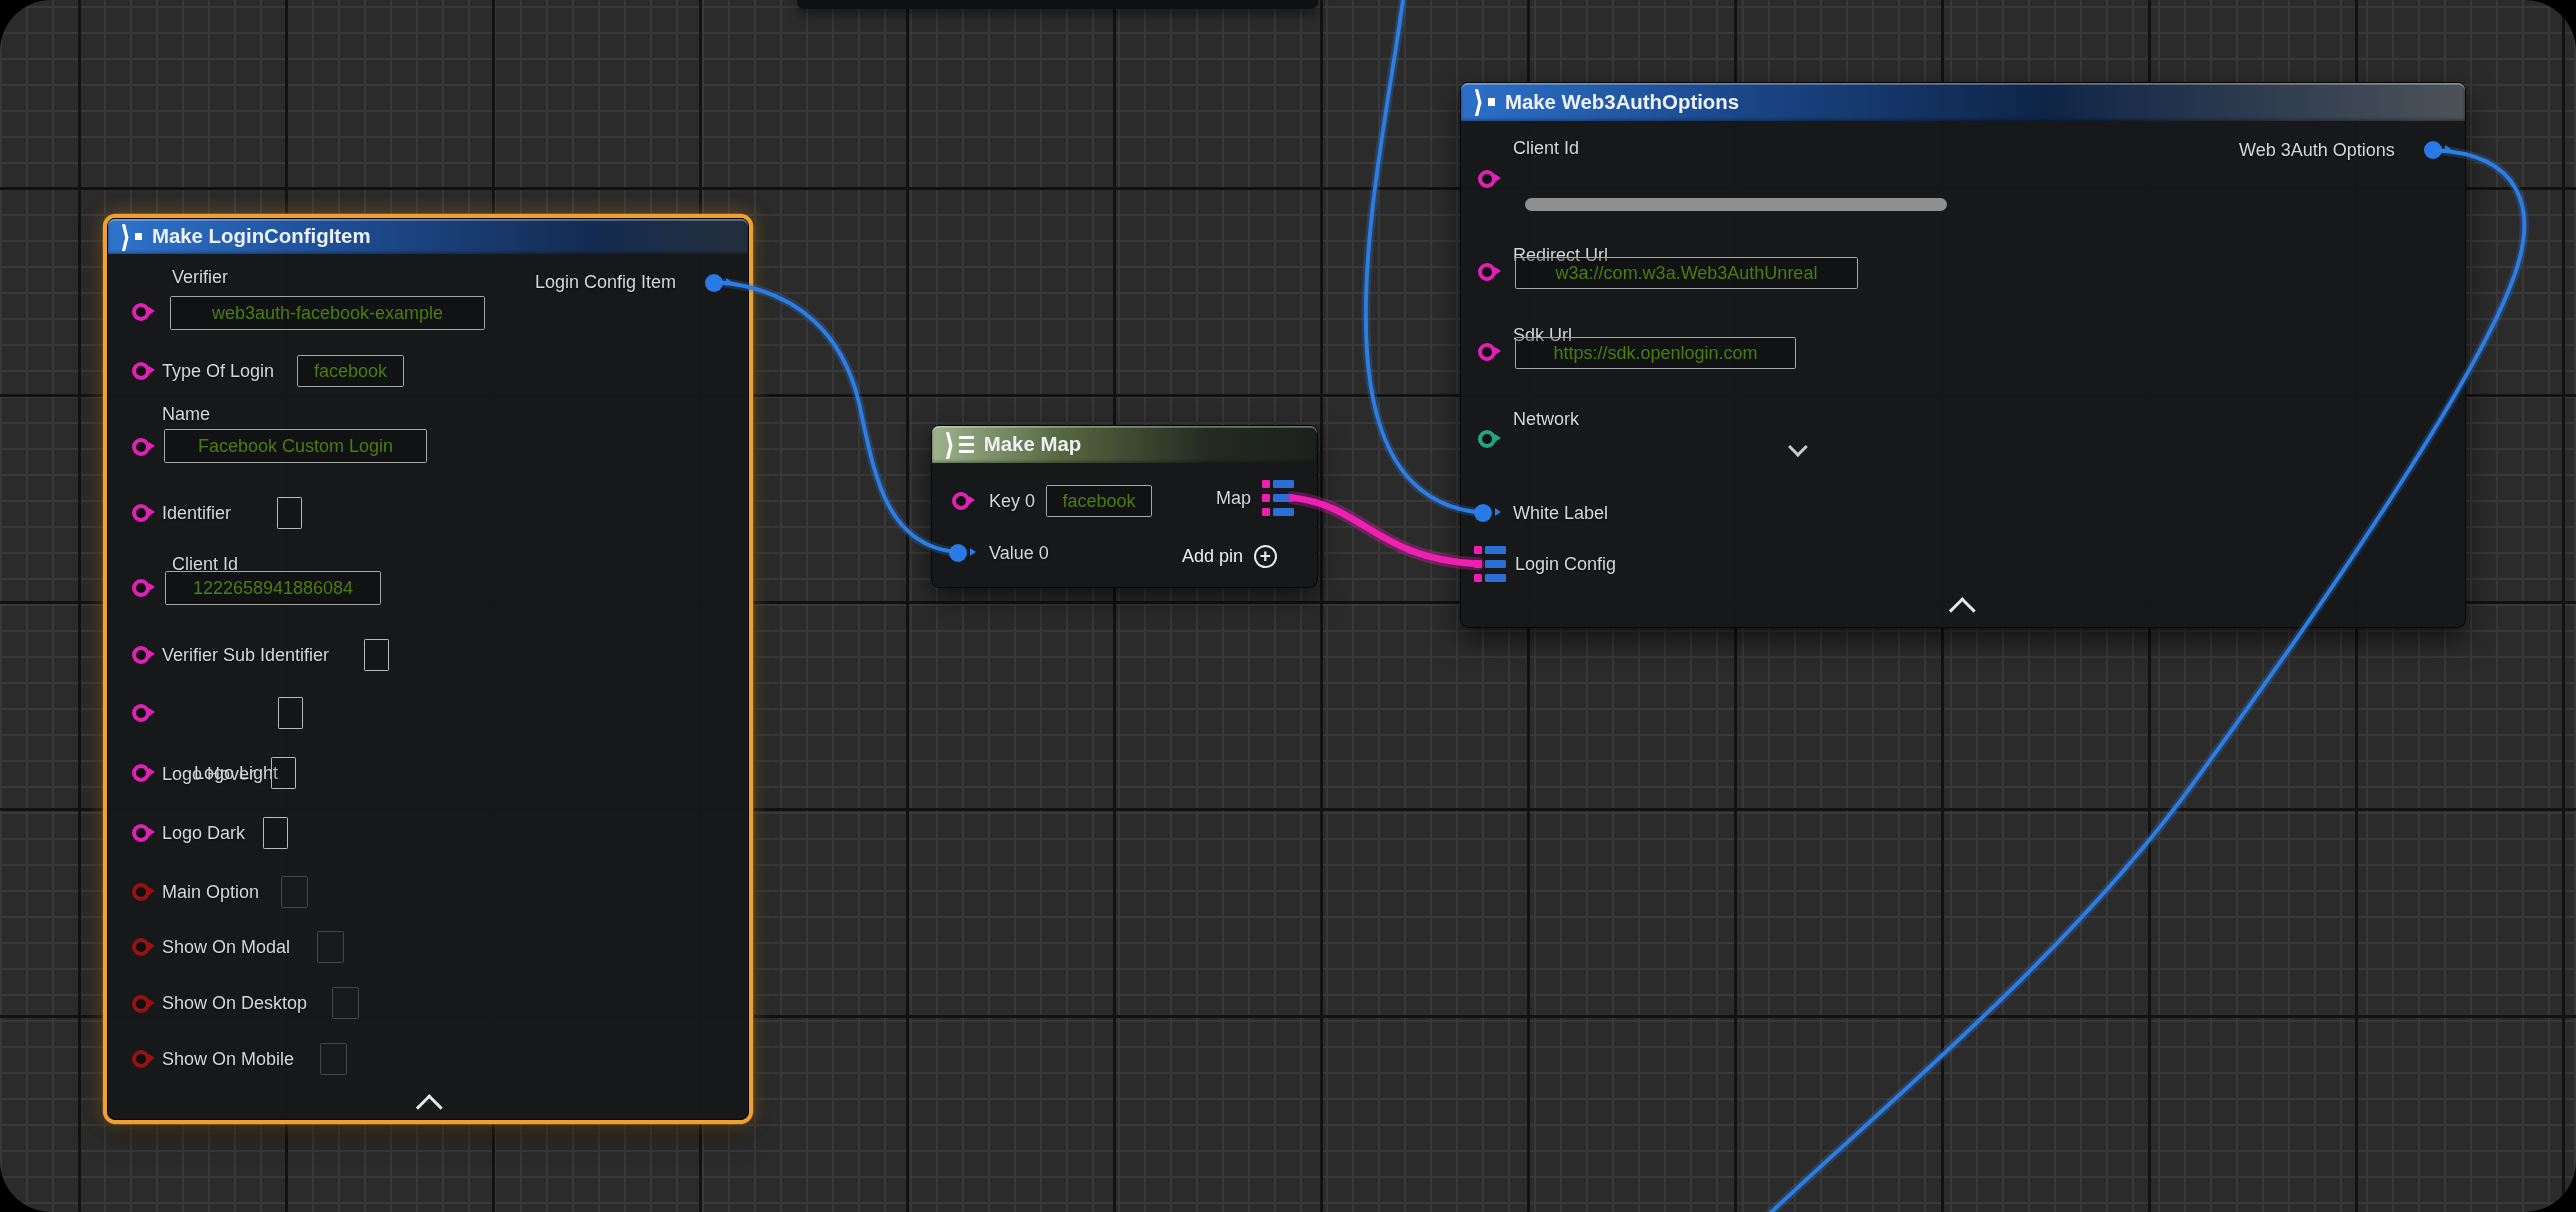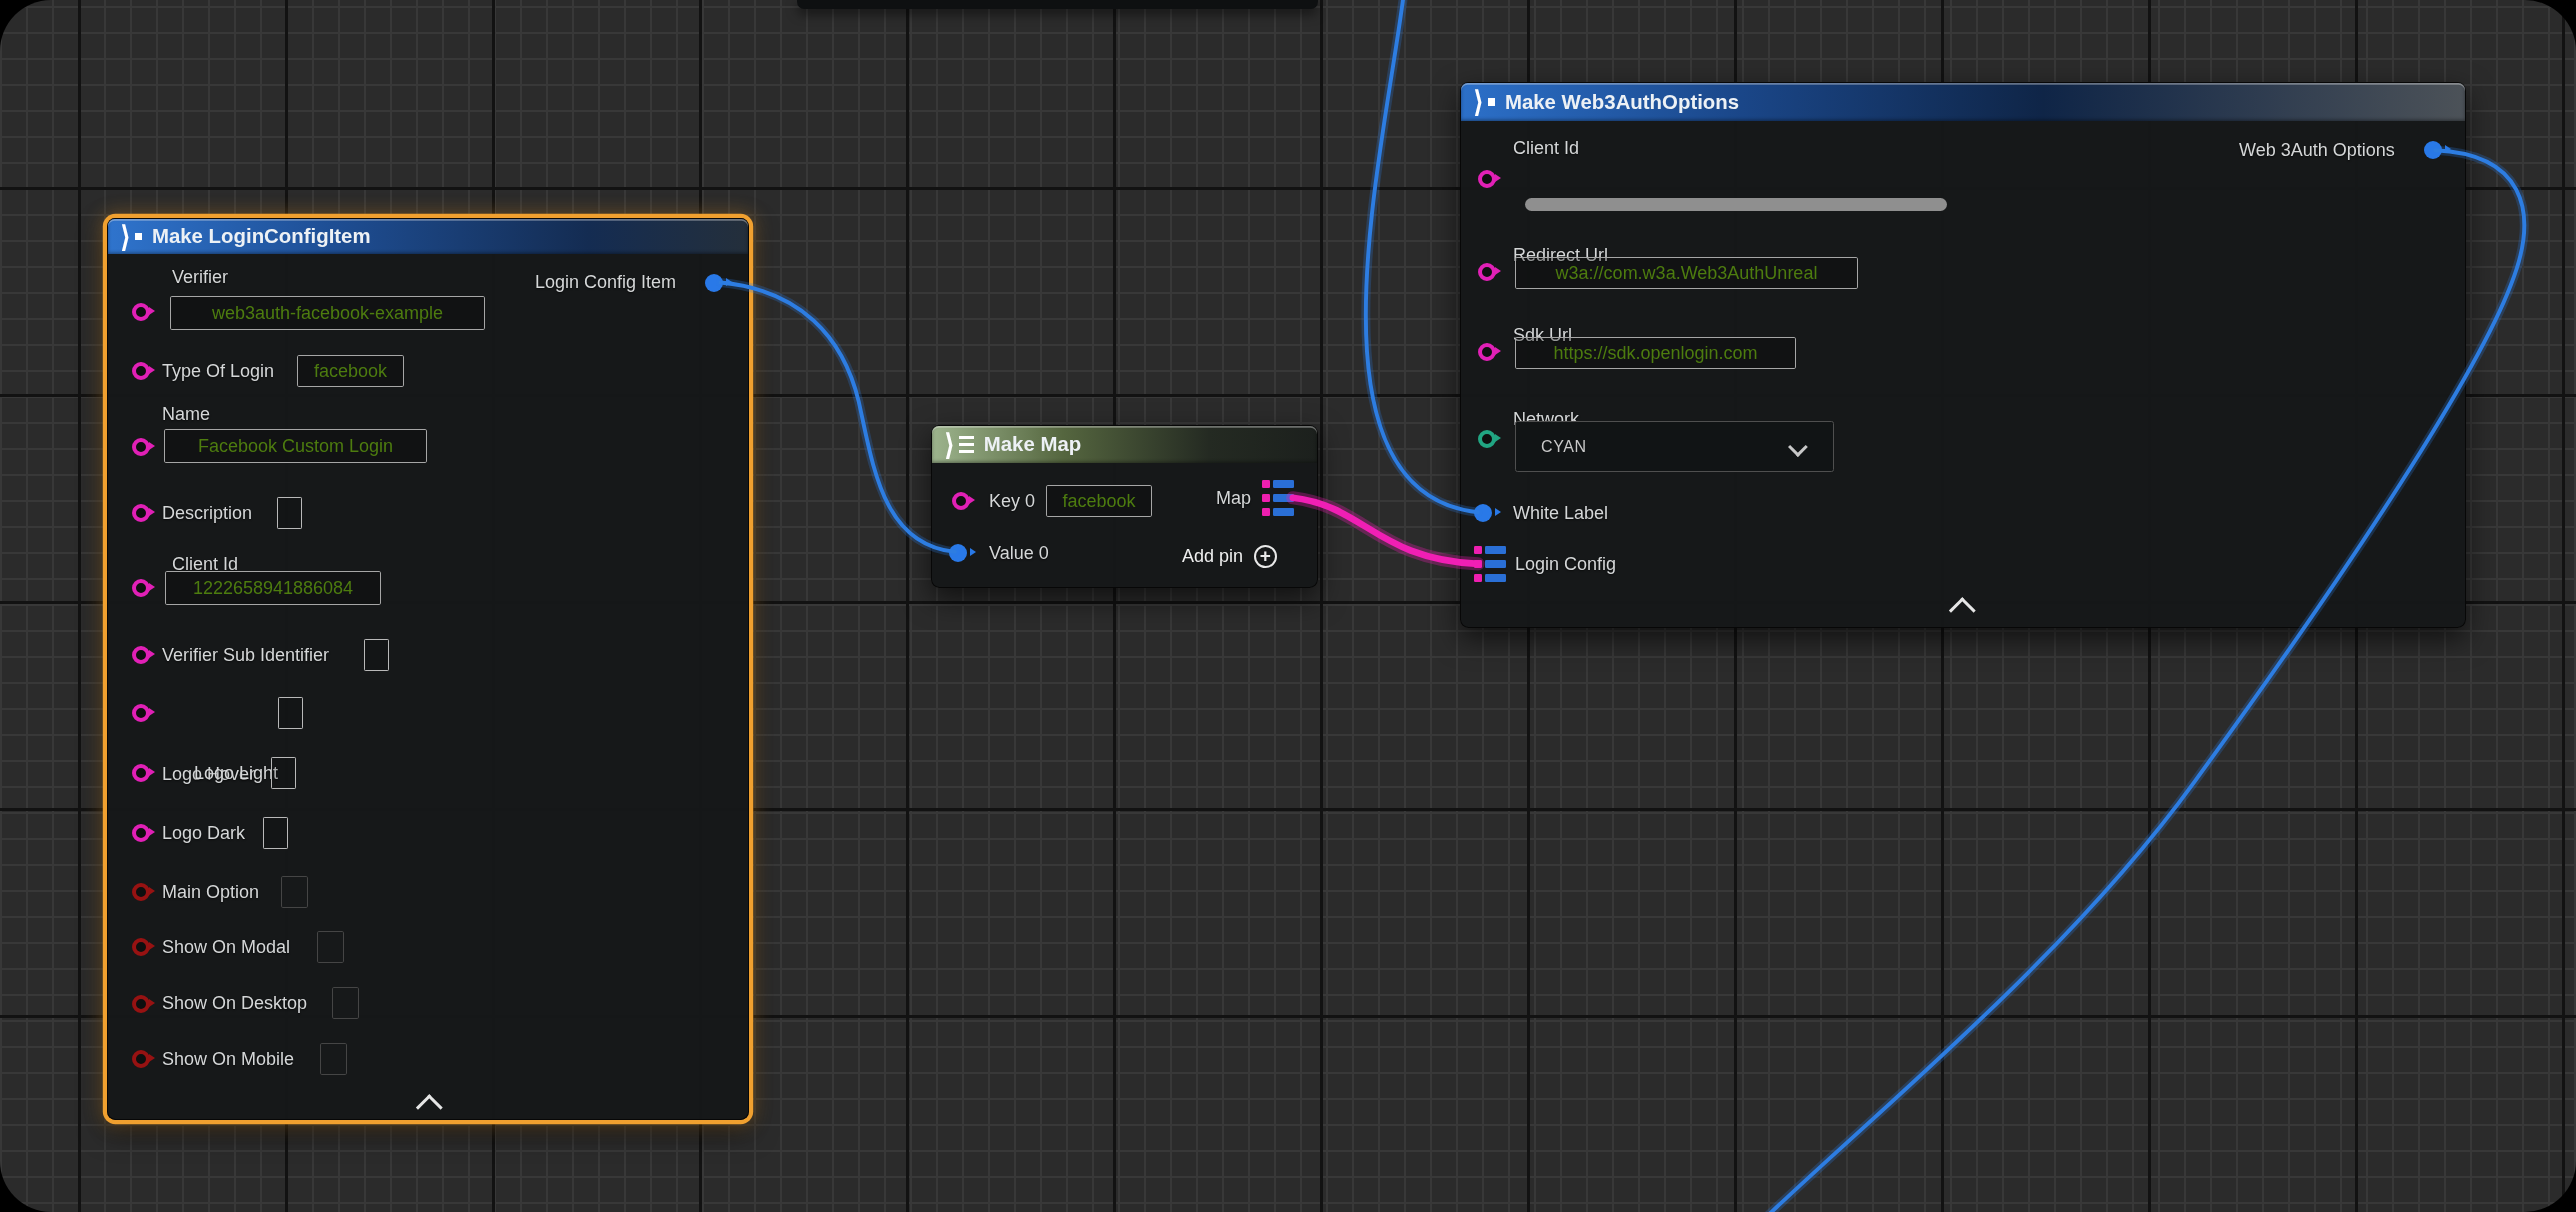--- a/index.html
+++ b/index.html
@@ -114,21 +114,21 @@
   <span class="pin filled" style="--c:#2979e8;left:705px;top:274px;"></span>
 
   <span class="plabel" style="left:162px;top:361px;">Type Of Login</span>
   <span class="pin hollow" style="--c:#e120b6;left:132px;top:362px;"></span>
   <div class="vbox" style="left:297px;top:355px;width:107px;height:32px;">facebook</div>
 
   <span class="plabel" style="left:162px;top:404px;">Name</span>
   <span class="pin hollow" style="--c:#e120b6;left:132px;top:438px;"></span>
   <div class="vbox" style="left:164px;top:429px;width:263px;height:34px;">Facebook Custom Login</div>
 
-  <span class="plabel" style="left:162px;top:503px;">Description</span>
+  <span class="plabel" style="left:162px;top:503px;">Identifier</span>
   <span class="pin hollow" style="--c:#e120b6;left:132px;top:504px;"></span>
   <div class="emptybox" style="left:277px;top:497px;"></div>
 
   <span class="plabel" style="left:172px;top:554px;">Client Id</span>
   <span class="pin hollow" style="--c:#e120b6;left:132px;top:579px;"></span>
   <div class="vbox" style="left:165px;top:571px;width:216px;height:34px;">1222658941886084</div>
 
   <span class="plabel" style="left:162px;top:645px;">Verifier Sub Identifier</span>
   <span class="pin hollow" style="--c:#e120b6;left:132px;top:646px;"></span>
   <div class="emptybox" style="left:364px;top:639px;"></div>
@@ -219,23 +219,20 @@
   <span class="plabel" style="left:1513px;top:245px;">Redirect Url</span>
   <span class="pin hollow" style="--c:#e120b6;left:1478px;top:263px;"></span>
   <div class="vbox" style="left:1515px;top:257px;width:343px;height:32px;">w3a://com.w3a.Web3AuthUnreal</div>
 
   <span class="plabel" style="left:1513px;top:325px;">Sdk Url</span>
   <span class="pin hollow" style="--c:#e120b6;left:1478px;top:343px;"></span>
   <div class="vbox" style="left:1515px;top:337px;width:281px;height:32px;">https://sdk.openlogin.com</div>
 
   <span class="plabel" style="left:1513px;top:409px;">Network</span>
   <span class="pin hollow" style="--c:#21a582;left:1478px;top:430px;"></span>
-  <div class="dropdown" style="left:1515px;top:421px;width:319px;height:51px;">
-    <span class="dd-label">CYAN</span>
-  </div>
   <span class="dchev" style="left:1791px;top:440px;"></span>
 
   <span class="pin filled" style="--c:#2979e8;left:1474px;top:504px;"></span>
   <span class="plabel" style="left:1513px;top:503px;">White Label</span>
 
   <span class="mapicon" style="left:1474px;top:546px;">
     <b></b>
       <b></b>
       <b></b>
       <b></b>

